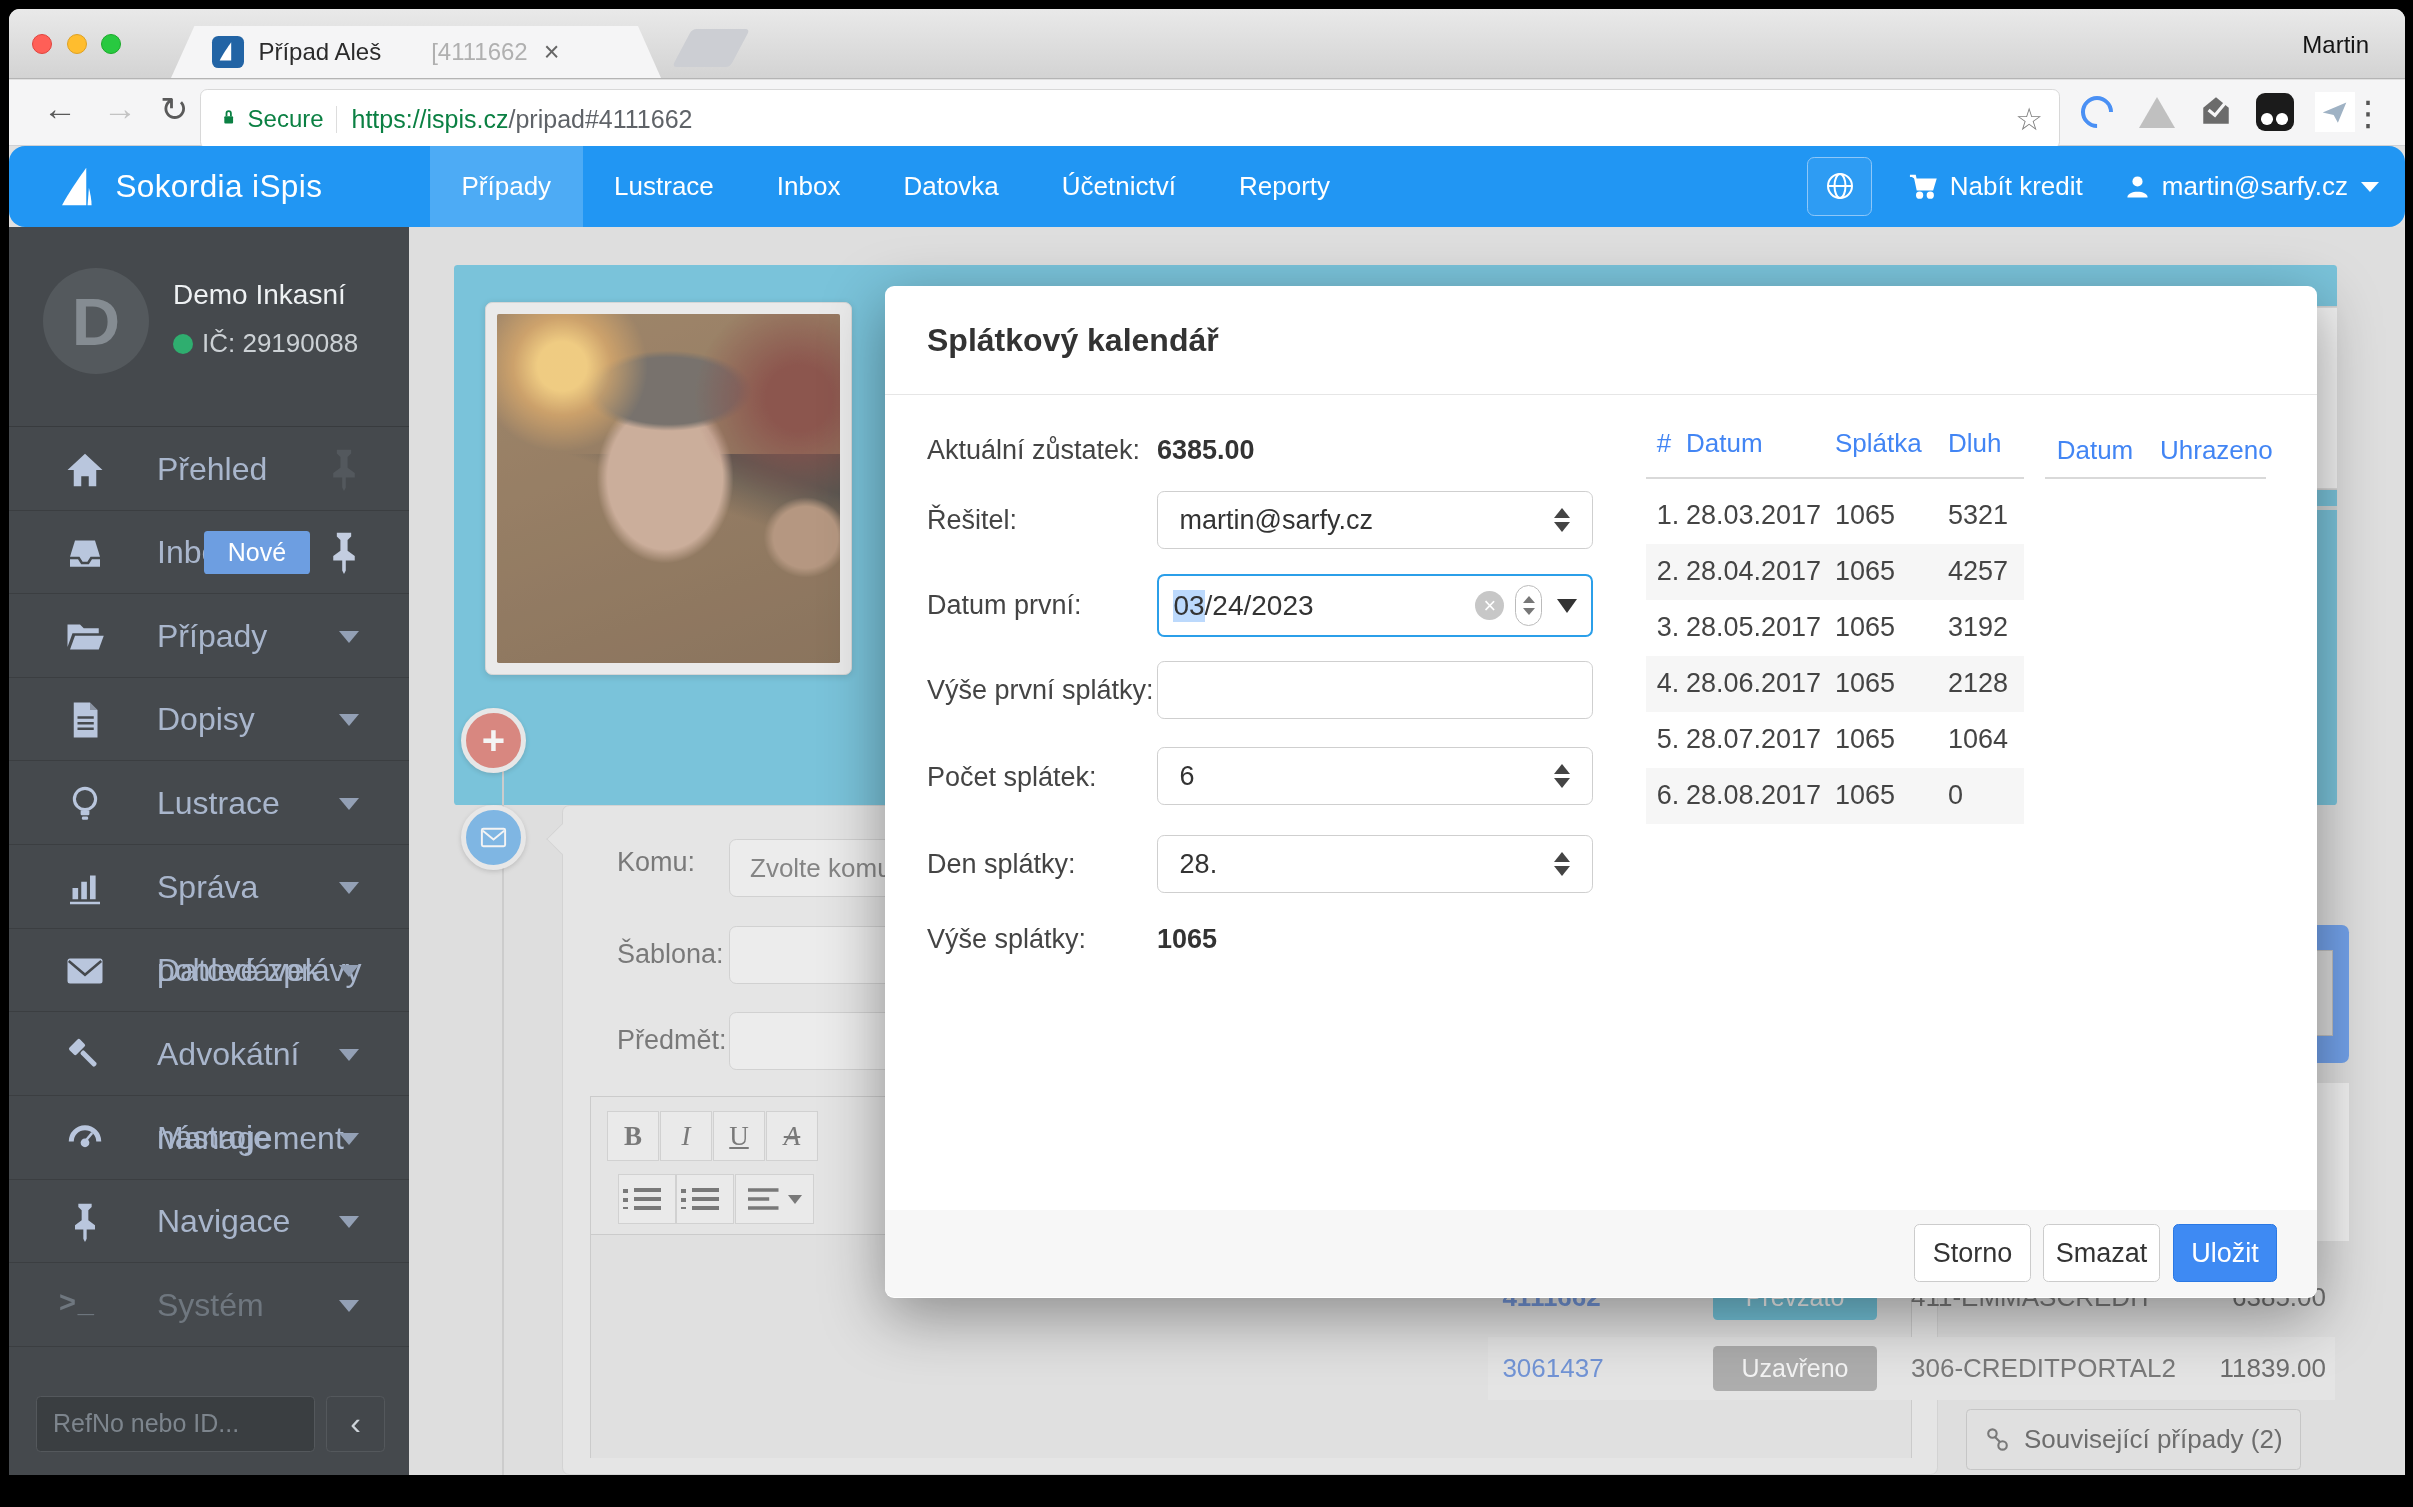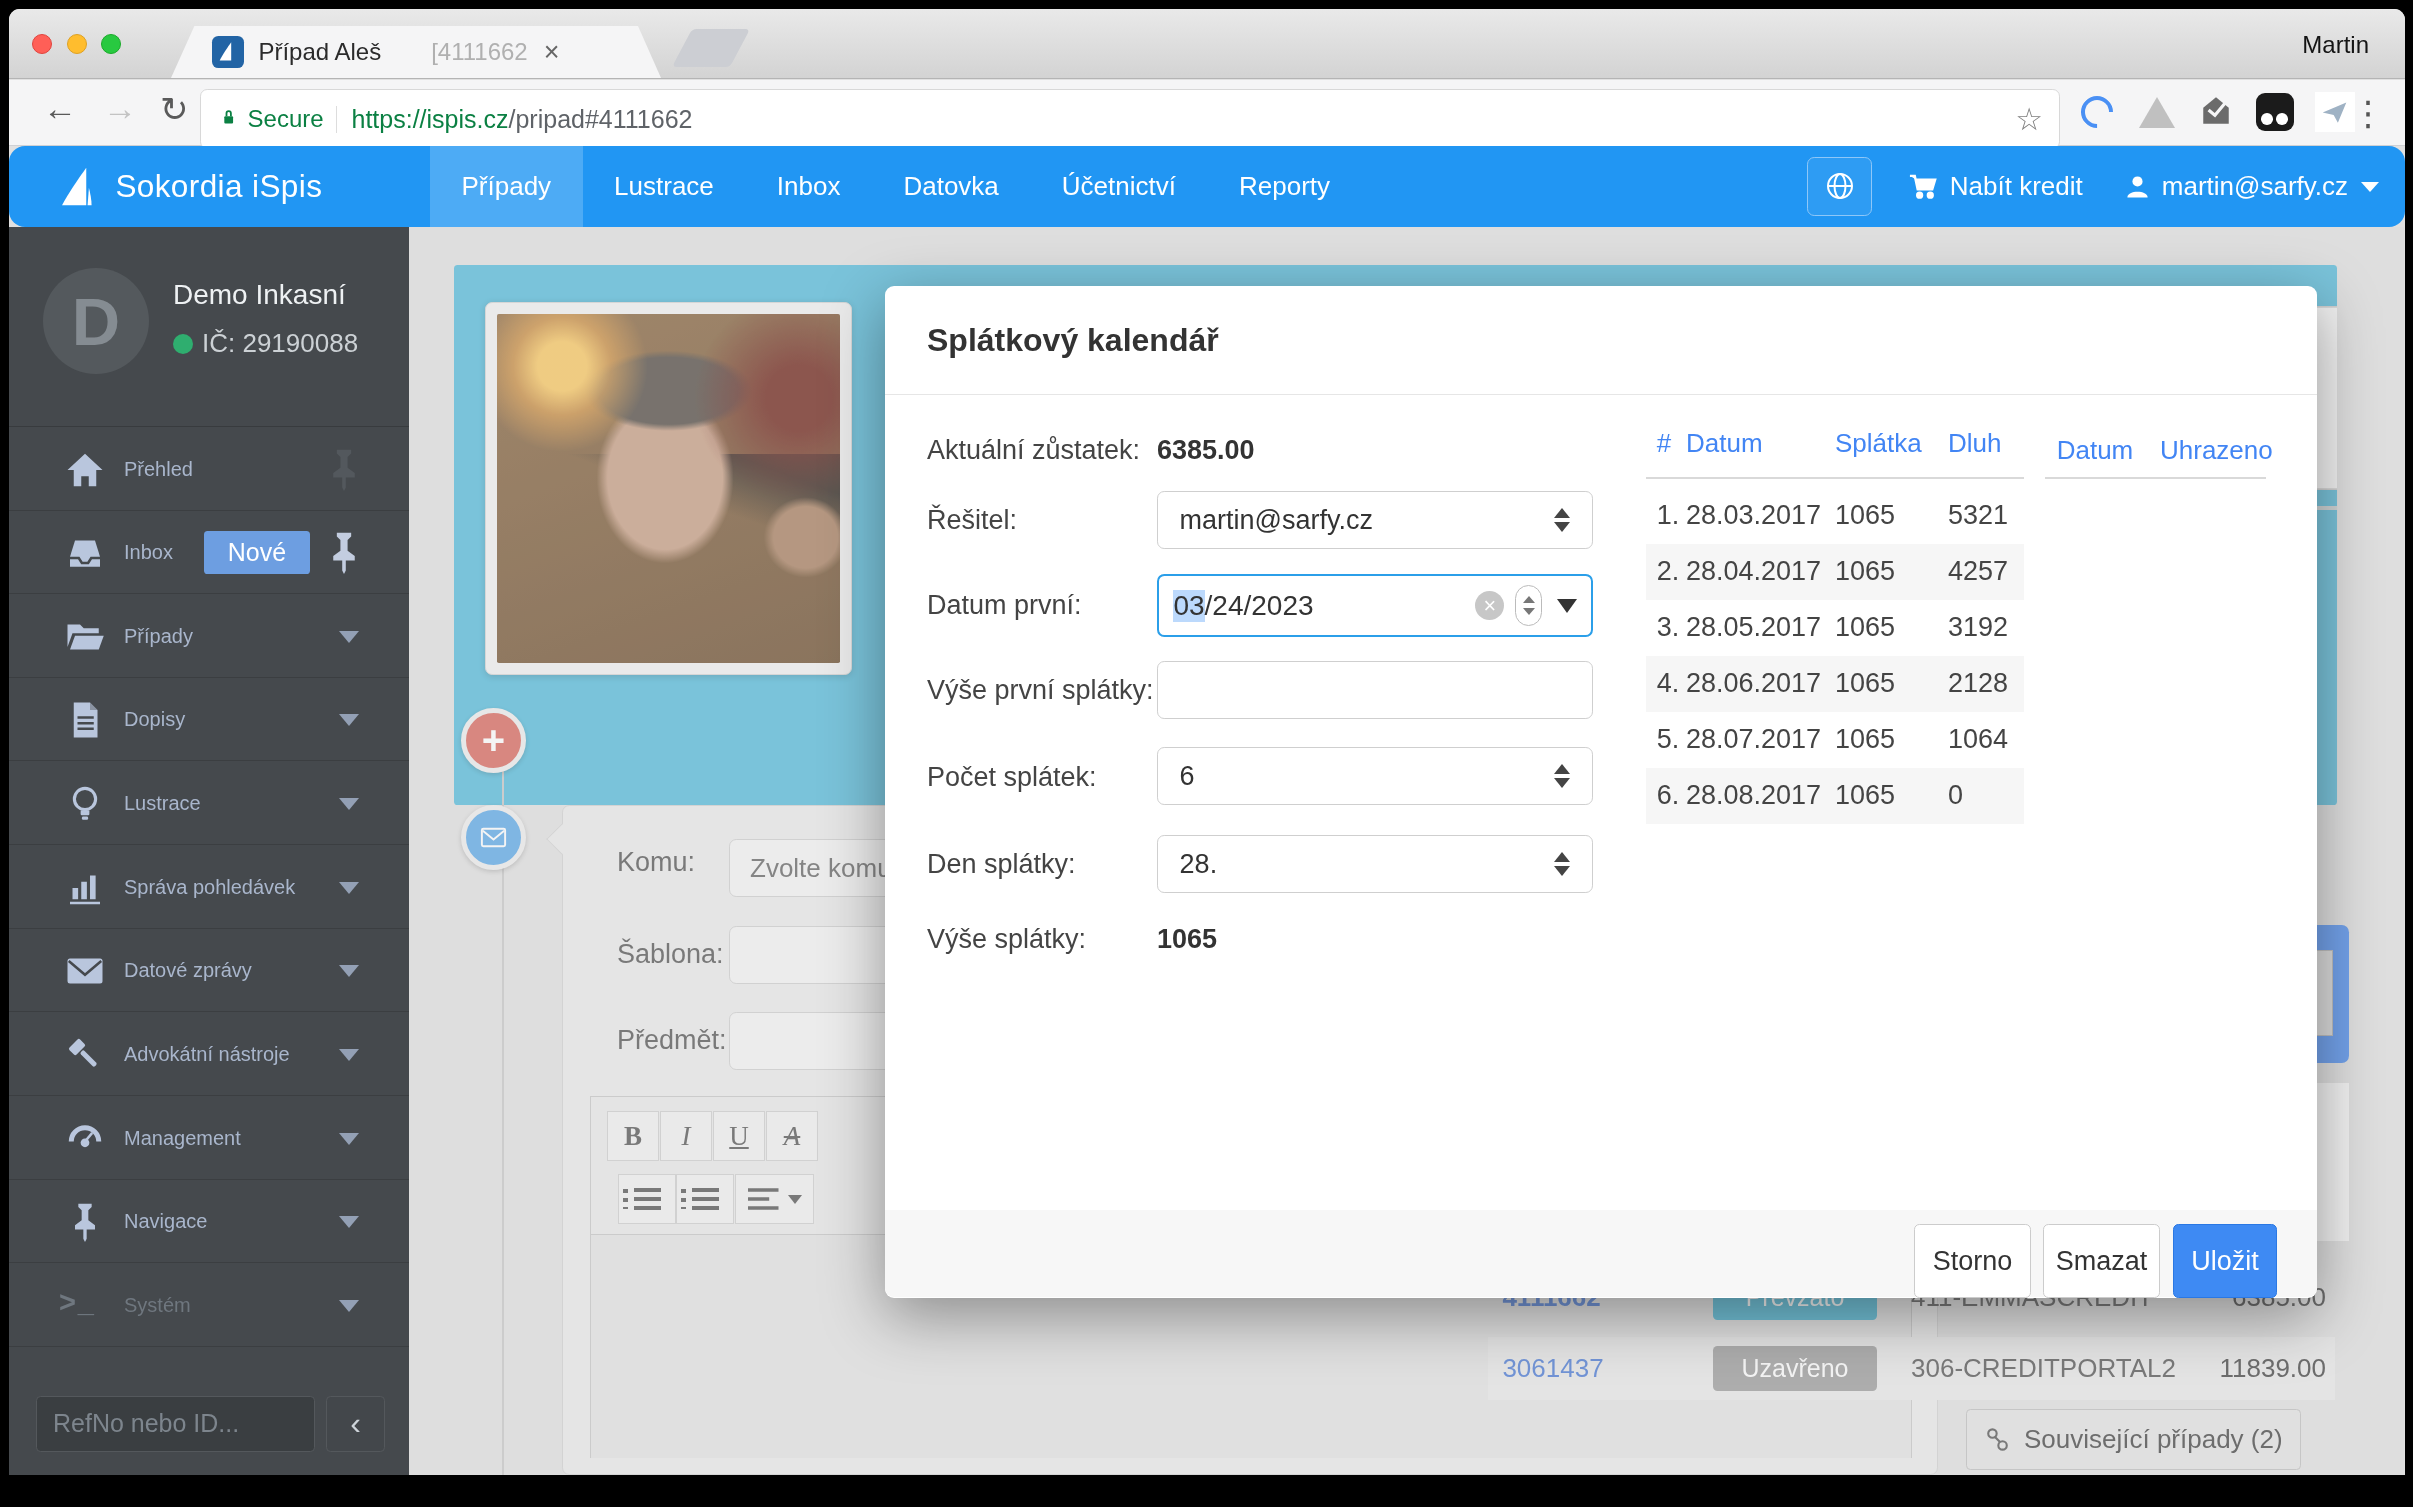--- a/index.html
+++ b/index.html
@@ -66,21 +66,21 @@
   
   .sidebar { position:absolute; left:0; top:0; width:400px; height:100%; background:#45494d; }
   .profile { position:absolute; left:0; top:0; width:100%; height:200px; border-bottom:0.9px solid #383b3e; }
   .avatar { position:absolute; left:34px; top:41px; width:106px; height:106px; border-radius:50%; background:#54595d; color:#858c92; font-size:67px; font-weight:bold; display:flex; align-items:center; justify-content:center; }
   .org-name { position:absolute; left:164px; top:52px; color:#eef1f3; font-size:28px; }
   .org-id { position:absolute; left:164px; top:101px; color:#ccd1d5; font-size:26px; display:flex; align-items:center; }
   .dot-green { width:20px; height:20px; border-radius:50%; background:#2fae6f; margin-right:9px; }
   .si { position:absolute; left:0; width:100%; height:83px; border-bottom:0.9px solid #3b3e41; color:#a9b6cc; }
   .si .ic { position:absolute; left:56px; top:21.6px; width:40px; height:40px; color:#b9c6dd; }
   .si .ic svg { width:40px; height:40px; fill:currentColor; }
-  .si .lbl { position:absolute; left:115px; top:0; line-height:83px; font-size:20px; }
+  .si .lbl { position:absolute; left:148px; top:0; line-height:83px; font-size:32px; }
   .si .caret { position:absolute; right:50px; top:36px; width:0; height:0; border-left:10.8px solid transparent; border-right:10.8px solid transparent; border-top:12.6px solid #93a0b5; }
   .si.muted, .si.muted .ic { color:#6f777f; }
   .badge-new { position:absolute; right:99px; top:20px; width:106px; height:43px; background:#6d9ee1; color:#fff; font-size:25px; border-radius:3.6px; display:flex; align-items:center; justify-content:center; }
   .pin { position:absolute; right:47px; top:20px; width:36px; height:43px; }
   .pin svg { width:36px; height:43px; fill:#c3cde0; }
   .pin.dim svg { fill:#53585d; }
   .term-ic { position:absolute; left:50px; top:21.6px; font-size:29px; font-weight:bold; letter-spacing:1.8px; }
   .sb-search { position:absolute; left:27px; bottom:23.4px; width:279px; height:56px; background:#3a3e41; border:0.9px solid #54585c; border-radius:4.5px; color:#cfd5da; font-size:25px; padding:0 16px; outline:none; font-family:"Liberation Sans",sans-serif; }
   .sb-search::placeholder { color:#7d858d; }
   .sb-collapse { position:absolute; left:317px; bottom:23.4px; width:59px; height:56px; background:#43474b; border:0.9px solid #54585c; border-radius:4.5px; color:#ced4da; font-size:32px; display:flex; align-items:center; justify-content:center; }
@@ -165,21 +165,21 @@
   .sched-head { position:relative; height:45px; color:#4285f4; font-size:26px; }
   .sh { position:absolute; top:7.2px; }
   .sched-underline { position:absolute; left:0; top:56px; width:378px; height:1.8px; background:#d9d9d9; }
   .srow { position:relative; width:378px; height:56px; font-size:27px; color:#444; }
   .srow.z { background:#f6f6f6; }
   .sc { position:absolute; top:12.6px; }
   .pay-head { position:absolute; left:1160px; top:142px; width:225px; color:#4285f4; font-size:26px; }
   .pay-underline { position:absolute; left:1160px; top:191px; width:221px; height:1.8px; background:#d9d9d9; }
 
   .m-footer { position:absolute; left:0; top:924px; width:100%; height:87px; background:#f7f7f7; border-radius:0 0 9px 9px; }
-  .m-btn { position:absolute; top:14.4px; height:74px; background:#fff; border:1.8px solid #ccc; border-radius:5.4px; font-size:27px; color:#333; display:flex; align-items:center; justify-content:center; }
+  .m-btn { position:absolute; top:14.4px; height:58px; background:#fff; border:1.8px solid #ccc; border-radius:5.4px; font-size:27px; color:#333; display:flex; align-items:center; justify-content:center; }
   .m-btn.primary { background:#3e8af3; border-color:#2a78e4; color:#fff; }
 </style>
 </head>
 <body>
 
 <div class="window">
 
   <div class="titlebar">
     <span class="tl red"></span>
     <span class="tl yellow"></span>

